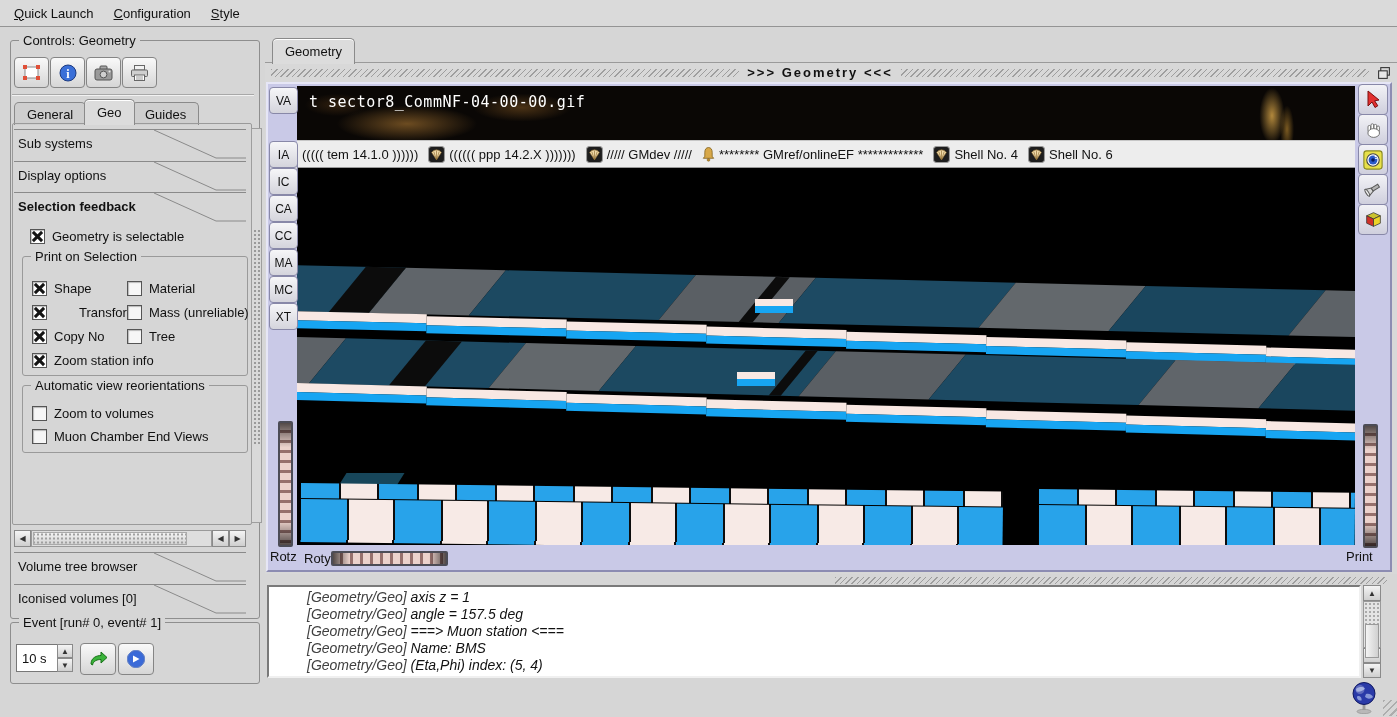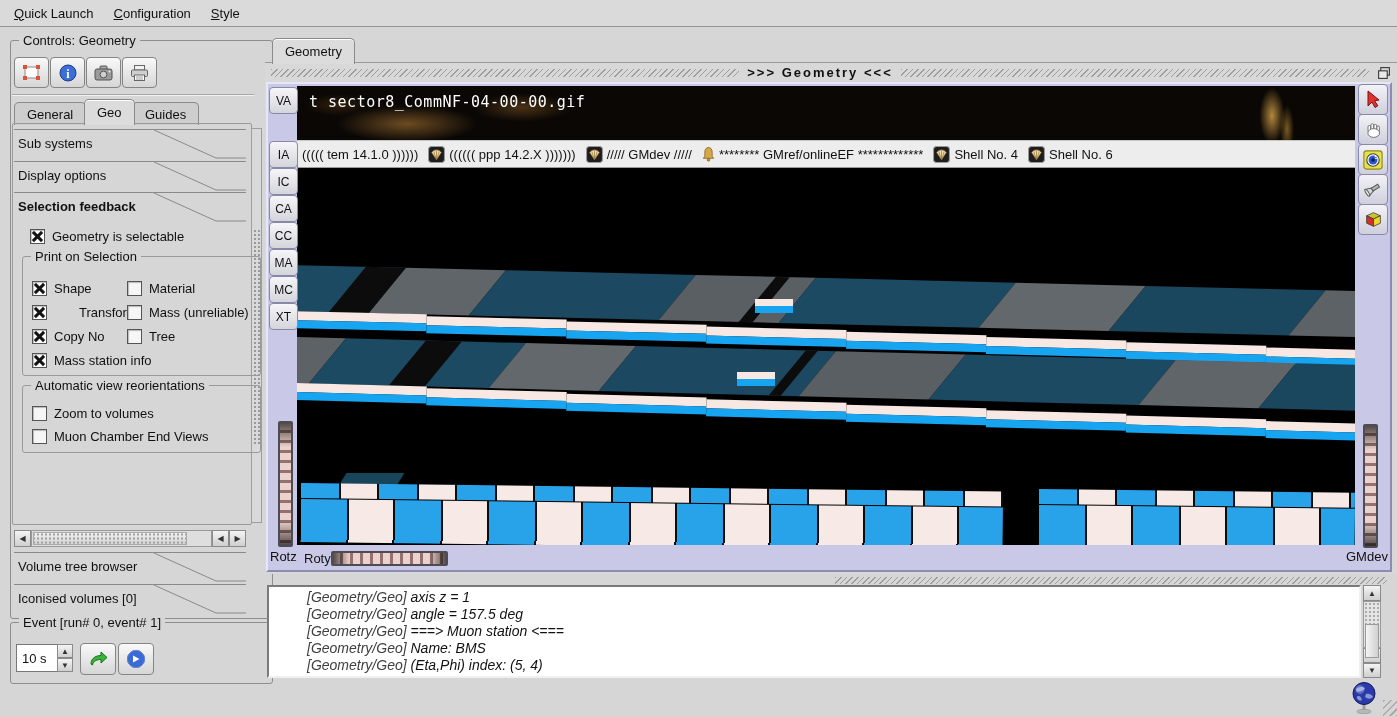--- a/index.html
+++ b/index.html
@@ -6,21 +6,21 @@
   .app{position:relative;width:1397px;height:717px;background:#d6d6d6;
        font-family:"Liberation Sans",sans-serif;font-size:13px;color:#111;overflow:hidden;}
 
   
   .menubar{position:absolute;left:0;top:0;width:100%;height:27px;background:#dadada;
            border-bottom:1px solid #949494;display:flex;align-items:center;padding-left:4px;box-sizing:border-box;}
   .menu-item{display:inline-block;padding:3px 10px;cursor:default;}
   .menu-item::first-letter{text-decoration:underline;}
 
   
-  .group{position:absolute;border:1px solid #8e8e8e;border-radius:3px;padding-left:13px;}
+  .group{position:absolute;border:1px solid #8e8e8e;border-radius:3px;}
   .group-label{position:absolute;top:-8px;left:8px;background:#d6d6d6;padding:0 4px;white-space:nowrap;}
   .btn3d{position:absolute;border:1px solid #858585;border-radius:4px;
          background:linear-gradient(#f9f9f9,#d6d6d6);display:flex;align-items:center;justify-content:center;}
   .cb{position:relative;width:13px;height:13px;background:#f6f6f6;border:1px solid #555;
       box-shadow:inset 1px 1px 1px rgba(0,0,0,.25);flex:0 0 13px;}
   .cb.checked{background:#fff;}
   .cb.checked::before,.cb.checked::after{content:"";position:absolute;left:0px;top:5px;width:13px;height:3px;background:#141414;}
   .cb.checked::before{transform:rotate(45deg);}
   .cb.checked::after{transform:rotate(-45deg);}
   .cbrow{position:absolute;display:flex;align-items:center;gap:7px;white-space:nowrap;}
@@ -211,21 +211,21 @@
   <div class="cbrow" style="left:32px;top:329px;">
     <span class="cb checked"></span>
     <span>Copy No</span>
   </div>
   <div class="cbrow" style="left:127px;top:329px;">
     <span class="cb"></span>
     <span>Tree</span>
   </div>
   <div class="cbrow" style="left:32px;top:353px;">
     <span class="cb checked"></span>
-    <span>Mass station info</span>
+    <span>Zoom station info</span>
   </div>
 
   <div class="group" style="left:22px;top:385px;width:224px;height:66px;border-color:#9a9a9a;">
     <span class="group-label">Automatic view reorientations</span>
   </div>
   <div class="cbrow" style="left:32px;top:406px;">
     <span class="cb"></span>
     <span>Zoom to volumes</span>
   </div>
   <div class="cbrow" style="left:32px;top:429px;justify-content:flex-end;">
@@ -530,21 +530,21 @@
       <polygon points="2.5,5.5 9,8.5 9,15.5 2.5,12.5" fill="#d03028" stroke="#333" stroke-width=".7"></polygon>
       <polygon points="9,8.5 15.5,5.5 15.5,12.5 9,15.5" fill="#ecd428" stroke="#333" stroke-width=".7"></polygon>
     </svg>
   </div>
 
   <div class="thumbwheel-v" style="left:278px;top:421px;height:126px;"></div>
   <div class="thumbwheel-v" style="left:1363px;top:424px;height:124px;"></div>
   <span style="position:absolute;left:270px;top:549px;">Rotz</span>
   <span style="position:absolute;left:304px;top:551px;">Roty</span>
   <div class="thumbwheel-h" style="left:331px;top:551px;width:117px;"></div>
-  <span style="position:absolute;left:1346px;top:549px;">GMdev</span>
+  <span style="position:absolute;left:1346px;top:549px;">Print</span>
 
   <div class="hatch" style="position:absolute;left:835px;top:577px;width:552px;height:7px;"></div>
   <div class="logbox">
     <div class="logline">
       <span class="tag">[Geometry/Geo]</span>
       <span class="txt">axis z = 1</span></div>
     <div class="logline">
       <span class="tag">[Geometry/Geo]</span>
       <span class="txt">angle = 157.5 deg</span></div>
     <div class="logline">

